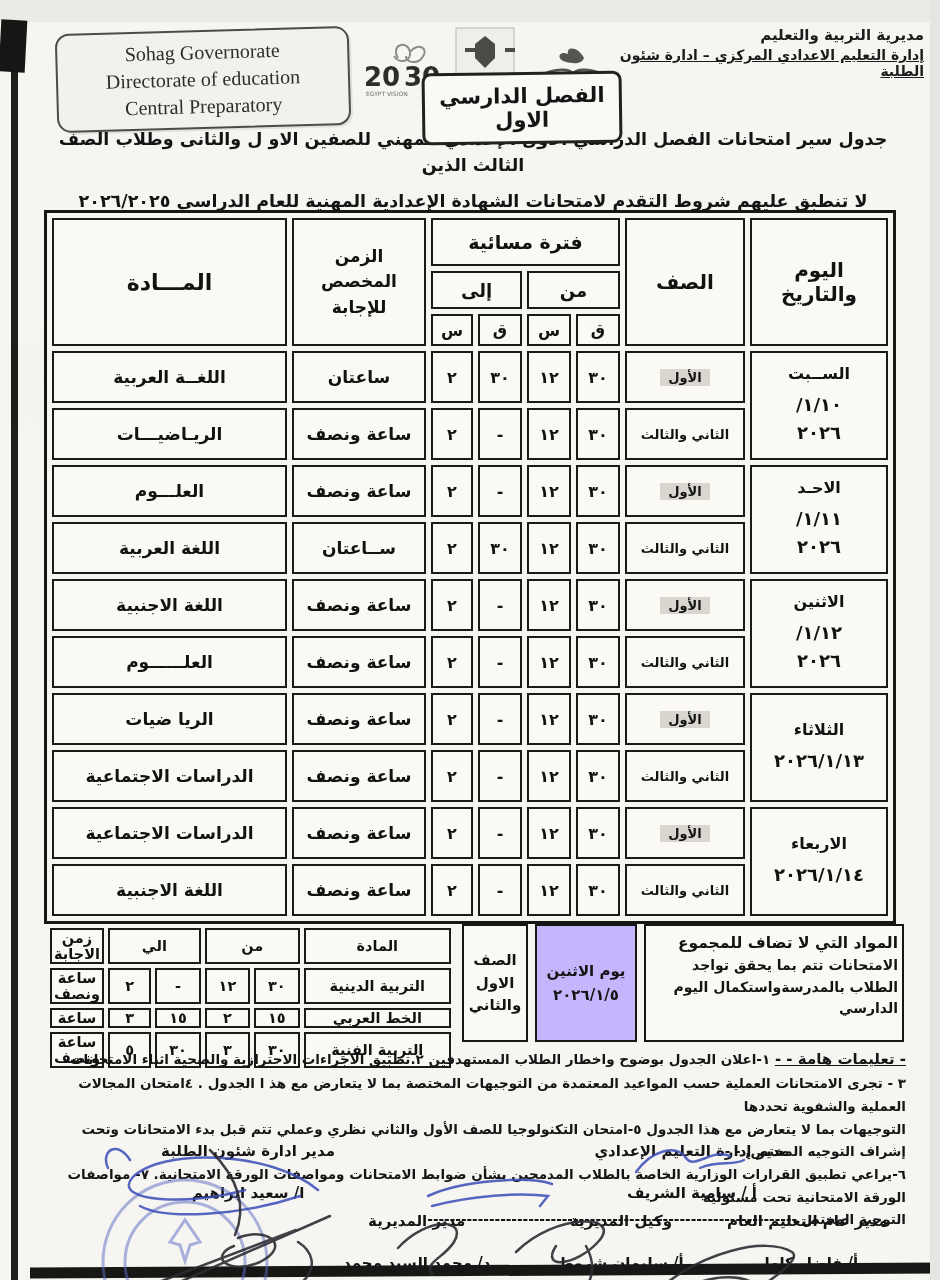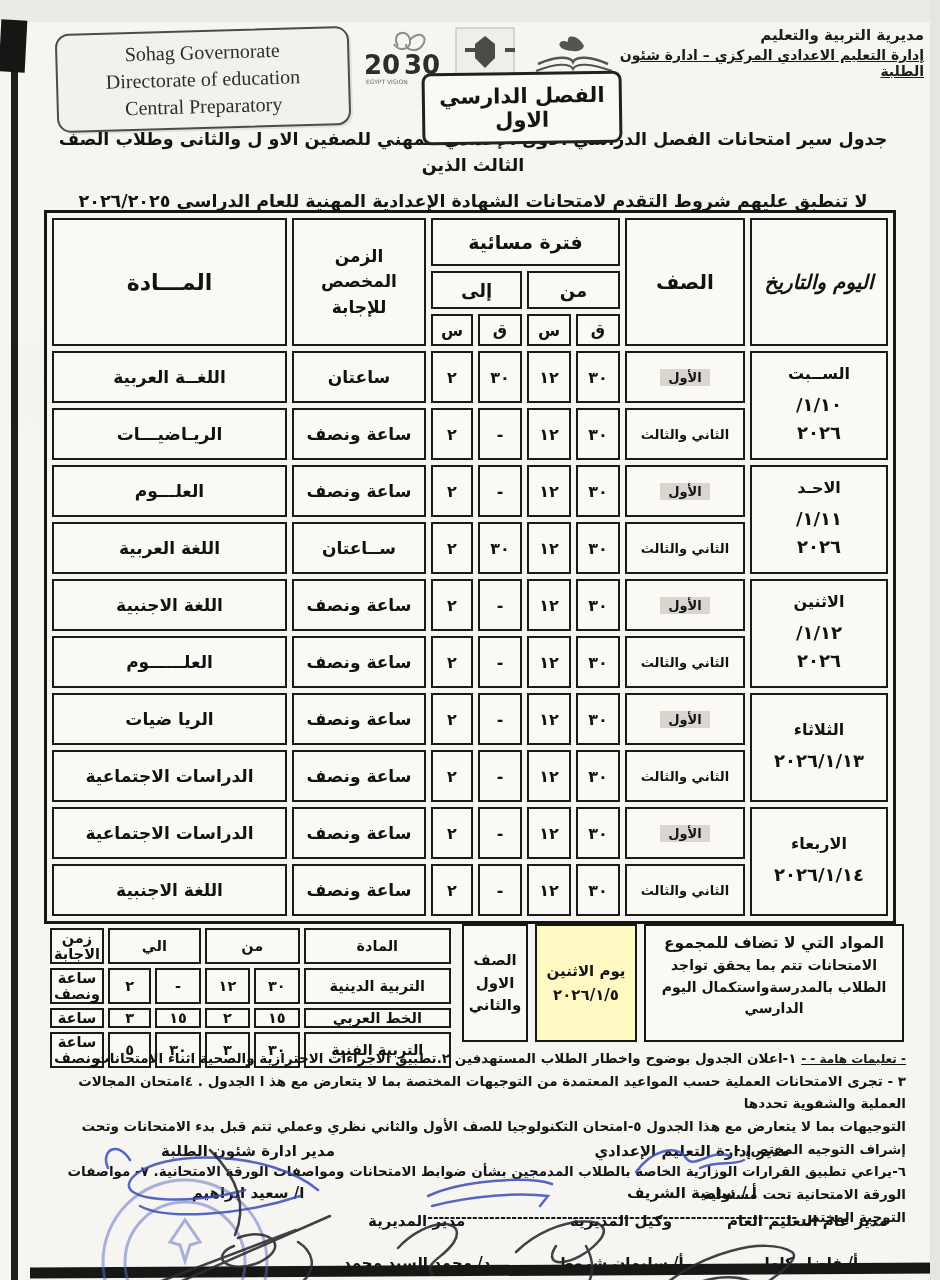--- a/index.html
+++ b/index.html
@@ -17,71 +17,71 @@
   .edge-bottom{position:absolute;left:30px;right:0;bottom:4px;height:11px;background:#171716;transform:rotate(-0.3deg);}
   .edge-right{position:absolute;right:0;top:0;width:10px;height:100%;background:#e7e5e1;}
 
   
   .hdr-right{position:absolute;top:26px;right:16px;width:330px;text-align:right;direction:rtl;color:#1c1c1c;}
   .hdr-right .l1{font-size:15px;font-weight:bold;}
   .hdr-right .l2{font-size:14px;font-weight:bold;text-decoration:underline;margin-top:3px;}
   .en-box{position:absolute;top:30px;left:56px;width:278px;border:2.5px solid #4c4b48;border-radius:14px;
     padding:7px 6px;transform:rotate(-1.6deg);text-align:center;background:#f2f1ec;
     font-family:"Liberation Serif",serif;font-size:20px;color:#2e2d2b;line-height:1.35;box-shadow:2px 2px 0 rgba(0,0,0,0.08);}
-  .logos{position:absolute;top:26px;left:360px;display:flex;gap:12px;align-items:flex-start;text-decoration:underline;}
+  .logos{position:absolute;top:26px;left:360px;display:flex;gap:12px;align-items:flex-end;text-decoration:underline;}
   .sem-box{position:absolute;top:72px;left:422px;width:186px;border:3px solid #222120;border-radius:9px;
     padding:9px 4px;text-align:center;background:#faf9f5;font-size:21px;font-weight:bold;color:#141414;
     transform:rotate(-0.8deg);z-index:3;direction:rtl;}
 
   
   .title{position:absolute;top:126px;left:48px;right:42px;text-align:center;direction:rtl;color:#141414;}
   .title .t1{font-size:17.5px;font-weight:bold;line-height:1.5;}
   .title .t2{font-size:17.5px;font-weight:bold;margin-top:12px;}
 
   
   .maintbl-wrap{position:absolute;top:210px;left:44px;width:852px;height:712px;}
   table.mt{width:100%;height:100%;border-collapse:separate;border-spacing:5px;border:3px solid #161615;
     direction:rtl;background:#f6f5f1;}
   table.mt th,table.mt td{border:2.5px solid #1a1a19;background:#faf9f4;text-align:center;vertical-align:middle;
     font-weight:bold;color:#121212;padding:1px 3px;}
-  th.hday{font-size:20px;font-style:italic;}
+  th.hday{font-size:20px;}
   th.hgrade{font-size:20px;}
   th.hperiod{font-size:19px;height:42px;}
   th.hfromto{font-size:18px;height:32px;}
   th.hqs{font-size:16px;height:26px;}
   th.htime{font-size:17px;line-height:1.5;}
   th.hsubj{font-size:22px;letter-spacing:1px;}
   td.day .dayname{font-size:16px;margin-bottom:8px;}
   td.day .datenum{font-size:18px;line-height:1.55;}
   td.grade{font-size:13px;}
   td.grade .hl{background:#d9d6cf;padding:1px 8px;}
   td.num{font-size:16px;}
   td.dur{font-size:17px;}
   td.subj{font-size:17px;}
   table.mt tbody tr{height:52px;}
 
   
   .bstrip{position:absolute;top:924px;right:36px;left:46px;height:118px;direction:rtl;display:flex;gap:7px;}
-  .descbox{width:248px;border:2.5px solid #161615;background:#faf9f4;text-align:center;direction:rtl;
+  .descbox{width:248px;border:2.5px solid #161615;background:#faf9f4;direction:rtl;
     font-weight:bold;color:#141414;font-size:14px;line-height:1.55;padding:5px 4px;}
   .descbox .d0{font-size:15.5px;}
-  .daybox{width:98px;border:2.5px solid #161615;background:#fef9c3;display:flex;flex-direction:column;
+  .daybox{width:98px;border:2.5px solid #161615;background:#c4b5fd;display:flex;flex-direction:column;
     justify-content:center;text-align:center;font-weight:bold;font-size:15px;line-height:1.6;color:#141414;}
   .gradebox{width:62px;border:2.5px solid #161615;background:#faf9f4;display:flex;flex-direction:column;
     justify-content:center;text-align:center;font-weight:bold;font-size:15px;line-height:1.5;color:#141414;}
   .subtbl{flex:1;}
   table.st{width:100%;height:100%;border-collapse:separate;border-spacing:4px;direction:rtl;}
   table.st th,table.st td{border:2px solid #1a1a19;background:#faf9f4;text-align:center;vertical-align:middle;
     font-weight:bold;color:#121212;font-size:14.5px;padding:0 2px;}
   table.st th{height:24px;}
 
   
   .notes{position:absolute;top:1047px;right:34px;left:34px;direction:rtl;text-align:right;color:#151515;
     font-size:13.5px;font-weight:bold;line-height:1.68;}
-  .notes .lbl{text-decoration:underline;font-size:12px;}
+  .notes .lbl{text-decoration:underline;font-size:15px;}
 
   
   .sigs{position:absolute;top:1142px;right:26px;left:26px;direction:rtl;color:#141414;}
   .sigrow{display:flex;}
   .sigblock{text-align:center;}
   .sigblock .stitle{font-size:15px;font-weight:bold;}
   .sigblock .sname{font-size:15px;font-weight:bold;margin-top:24px;}
   .r1 .sigblock{flex:1;}
   .r2{margin-top:10px;}
   .r2 .b1{width:30%;} .r2 .b2{width:24%;} .r2 .b3{width:18%;} .r2 .b4{width:28%;}

